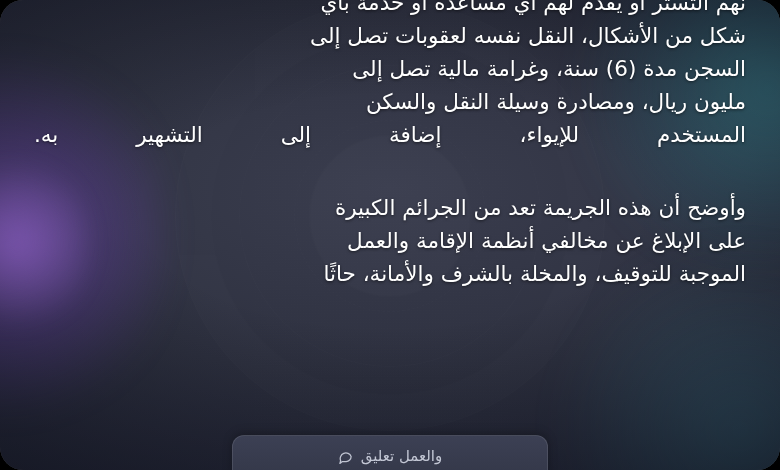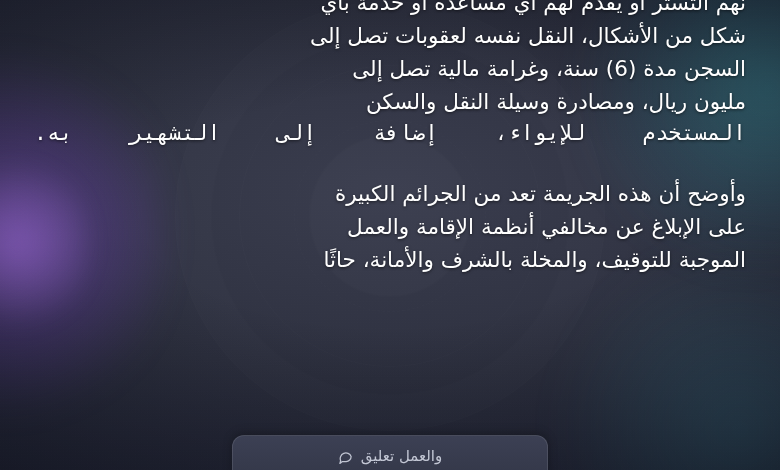--- a/index.html
+++ b/index.html
@@ -7,20 +7,21 @@
     padding: 0;
     background: #000;
   }
   .screen {
     position: relative;
     width: 780px;
     height: 470px;
     overflow: hidden;
     background: #404040;
     font-family: "DejaVu Sans", "Liberation Sans", sans-serif;
+    border-radius: 23px;
   }
 
   
   .bg-base {
     position: absolute;
     inset: 0;
     background:
       radial-gradient(120% 90% at 50% 40%, #3a3d4e 0%, #2e3140 45%, #25283a 75%, #1d2030 100%);
   }
   .bg-vignette {
@@ -127,33 +128,32 @@
     text-shadow: 0 1px 3px rgba(0,0,0,0.55);
     margin: 0;
     direction: rtl;
     text-align: justify;
     text-align-last: justify;
   }
   .para.clipped-top {
     margin-top: -14px;
   }
   .para + .para {
-    margin-top: 26px;
+    margin-top: 40px;
   }
   .para .line {
     display: block;
     white-space: nowrap;
   }
   .para .line.stretch {
     display: flex;
     justify-content: space-between;
   }
   .para .line.last {
     text-align: left;
-    font-family: Liberation Mono, monospace;
   }
 
   
   .bottom-button {
     position: absolute;
     left: 50%;
     transform: translateX(-50%);
     bottom: -6px;
     width: 314px;
     height: 40px;

